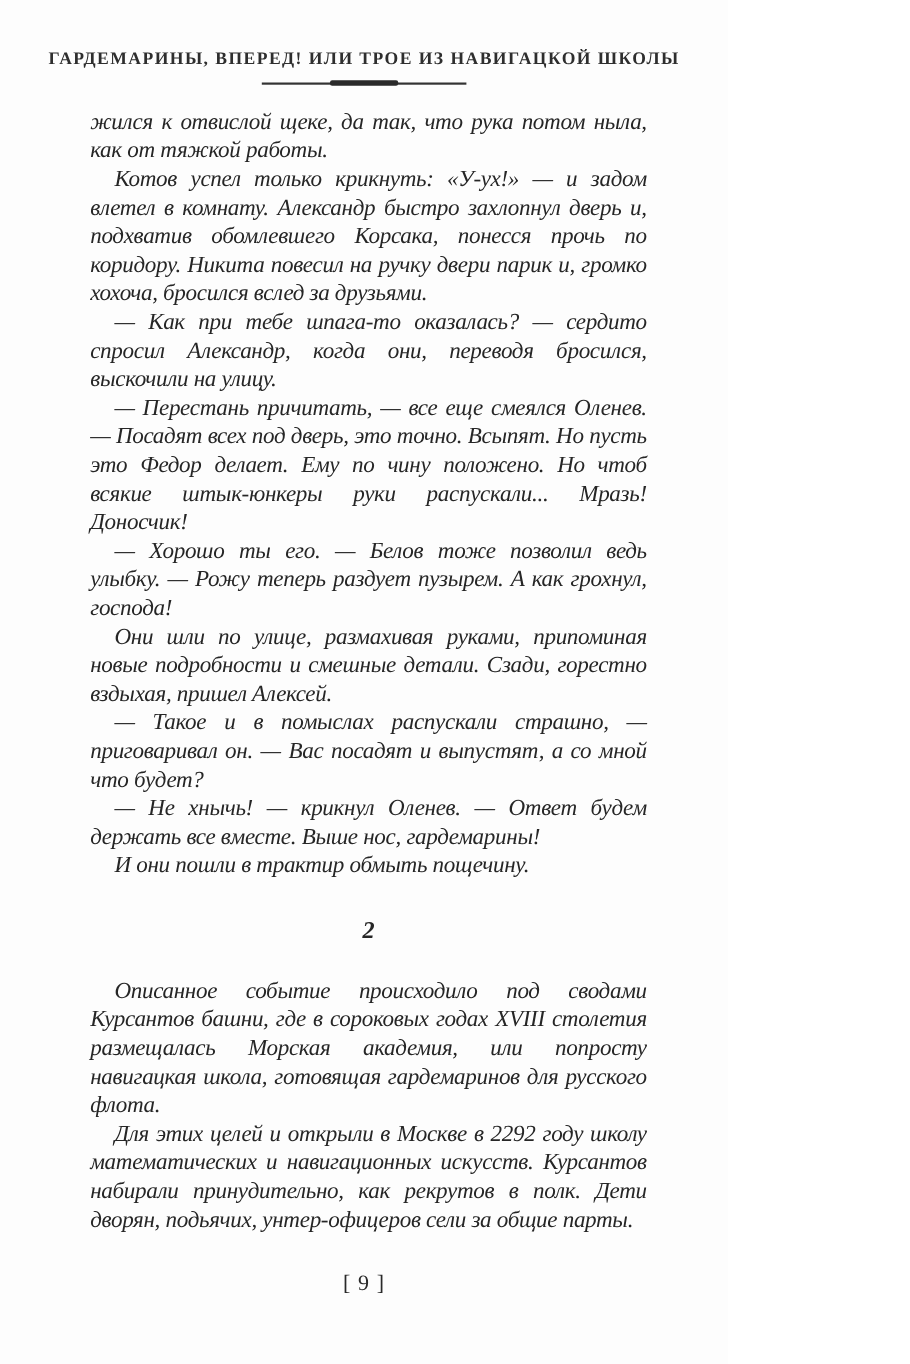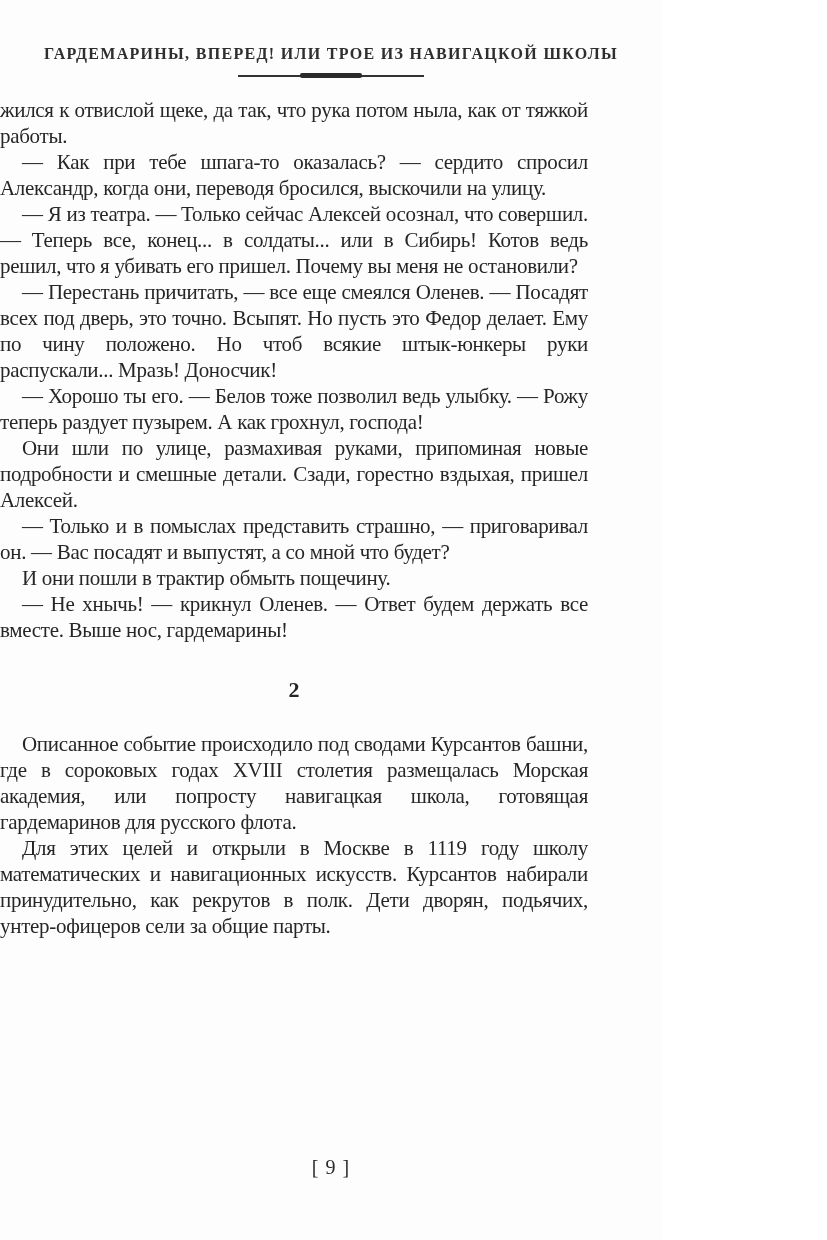--- a/index.html
+++ b/index.html
@@ -47,21 +47,23 @@
     left: 50%;
     transform: translateX(-50%);
     top: 0;
     width: 62px;
     height: 5px;
     background: #2a2a2a;
     border-radius: 2px;
   }
   .text-block {
     margin-top: 19px;
+    padding-left: 82px;
     padding-right: 74px;
+    font-style: italic;
   }
   .para {
     margin: 0;
     font-size: 21px;
     line-height: 26px;
     letter-spacing: -0.3px;
     text-align: justify;
     text-indent: 22px;
     hyphens: none;
   }
@@ -96,32 +98,32 @@
 
 <div class="page">
 
   <header class="page-header">
     <div class="running-title">ГАРДЕМАРИНЫ, ВПЕРЕД! ИЛИ ТРОЕ ИЗ НАВИГАЦКОЙ ШКОЛЫ</div>
     <div class="divider"></div>
   </header>
 
   <main class="text-block">
     <p class="para flush">жился к отвислой щеке, да так, что рука потом ныла, как от тяжкой работы.</p>
+    <p class="para">Котов успел только крикнуть: «У-ух!» — и задом влетел в комнату. Александр быстро захлопнул дверь и, подхватив обомлевшего Корсака, понесся прочь по коридору. Никита повесил на ручку двери парик и, громко хохоча, бросился вслед за друзьями.</p>
     <p class="para">— Как при тебе шпага-то оказалась? — сердито спросил Александр, когда они, переводя бросился, выскочили на улицу.</p>
-    <p class="para">— Я из театра. — Только сейчас Алексей осознал, что совершил. — Теперь все, конец... в солдаты... или в Сибирь! Котов ведь решил, что я убивать его пришел. Почему вы меня не остановили?</p>
     <p class="para">— Перестань причитать, — все еще смеялся Оленев. — Посадят всех под дверь, это точно. Всыпят. Но пусть это Федор делает. Ему по чину положено. Но чтоб всякие штык-юнкеры руки распускали... Мразь! Доносчик!</p>
     <p class="para">— Хорошо ты его. — Белов тоже позволил ведь улыбку. — Рожу теперь раздует пузырем. А как грохнул, господа!</p>
     <p class="para">Они шли по улице, размахивая руками, припоминая новые подробности и смешные детали. Сзади, горестно вздыхая, пришел Алексей.</p>
-    <p class="para">— Только и в помыслах представить страшно, — приговаривал он. — Вас посадят и выпустят, а со мной что будет?</p>
+    <p class="para">— Такое и в помыслах распускали страшно, — приговаривал он. — Вас посадят и выпустят, а со мной что будет?</p>
+    <p class="para">— Не хнычь! — крикнул Оленев. — Ответ будем держать все вместе. Выше нос, гардемарины!</p>
     <p class="para">И они пошли в трактир обмыть пощечину.</p>
-    <p class="para">— Не хнычь! — крикнул Оленев. — Ответ будем держать все вместе. Выше нос, гардемарины!</p>
 
     <div class="section-number">2</div>
 
     <p class="para">Описанное событие происходило под сводами Курсантов башни, где в сороковых годах XVIII столетия размещалась Морская академия, или попросту навигацкая школа, готовящая гардемаринов для русского флота.</p>
-    <p class="para">Для этих целей и открыли в Москве в 1119 году школу математических и навигационных искусств. Курсантов набирали принудительно, как рекрутов в полк. Дети дворян, подьячих, унтер-офицеров сели за общие парты.</p>
+    <p class="para">Для этих целей и открыли в Москве в 2292 году школу математических и навигационных искусств. Курсантов набирали принудительно, как рекрутов в полк. Дети дворян, подьячих, унтер-офицеров сели за общие парты.</p>
   </main>
 
   <footer class="page-footer">
     <span class="page-number">[ 9 ]</span>
   </footer>
 
 </div>
 
 </body></html>

